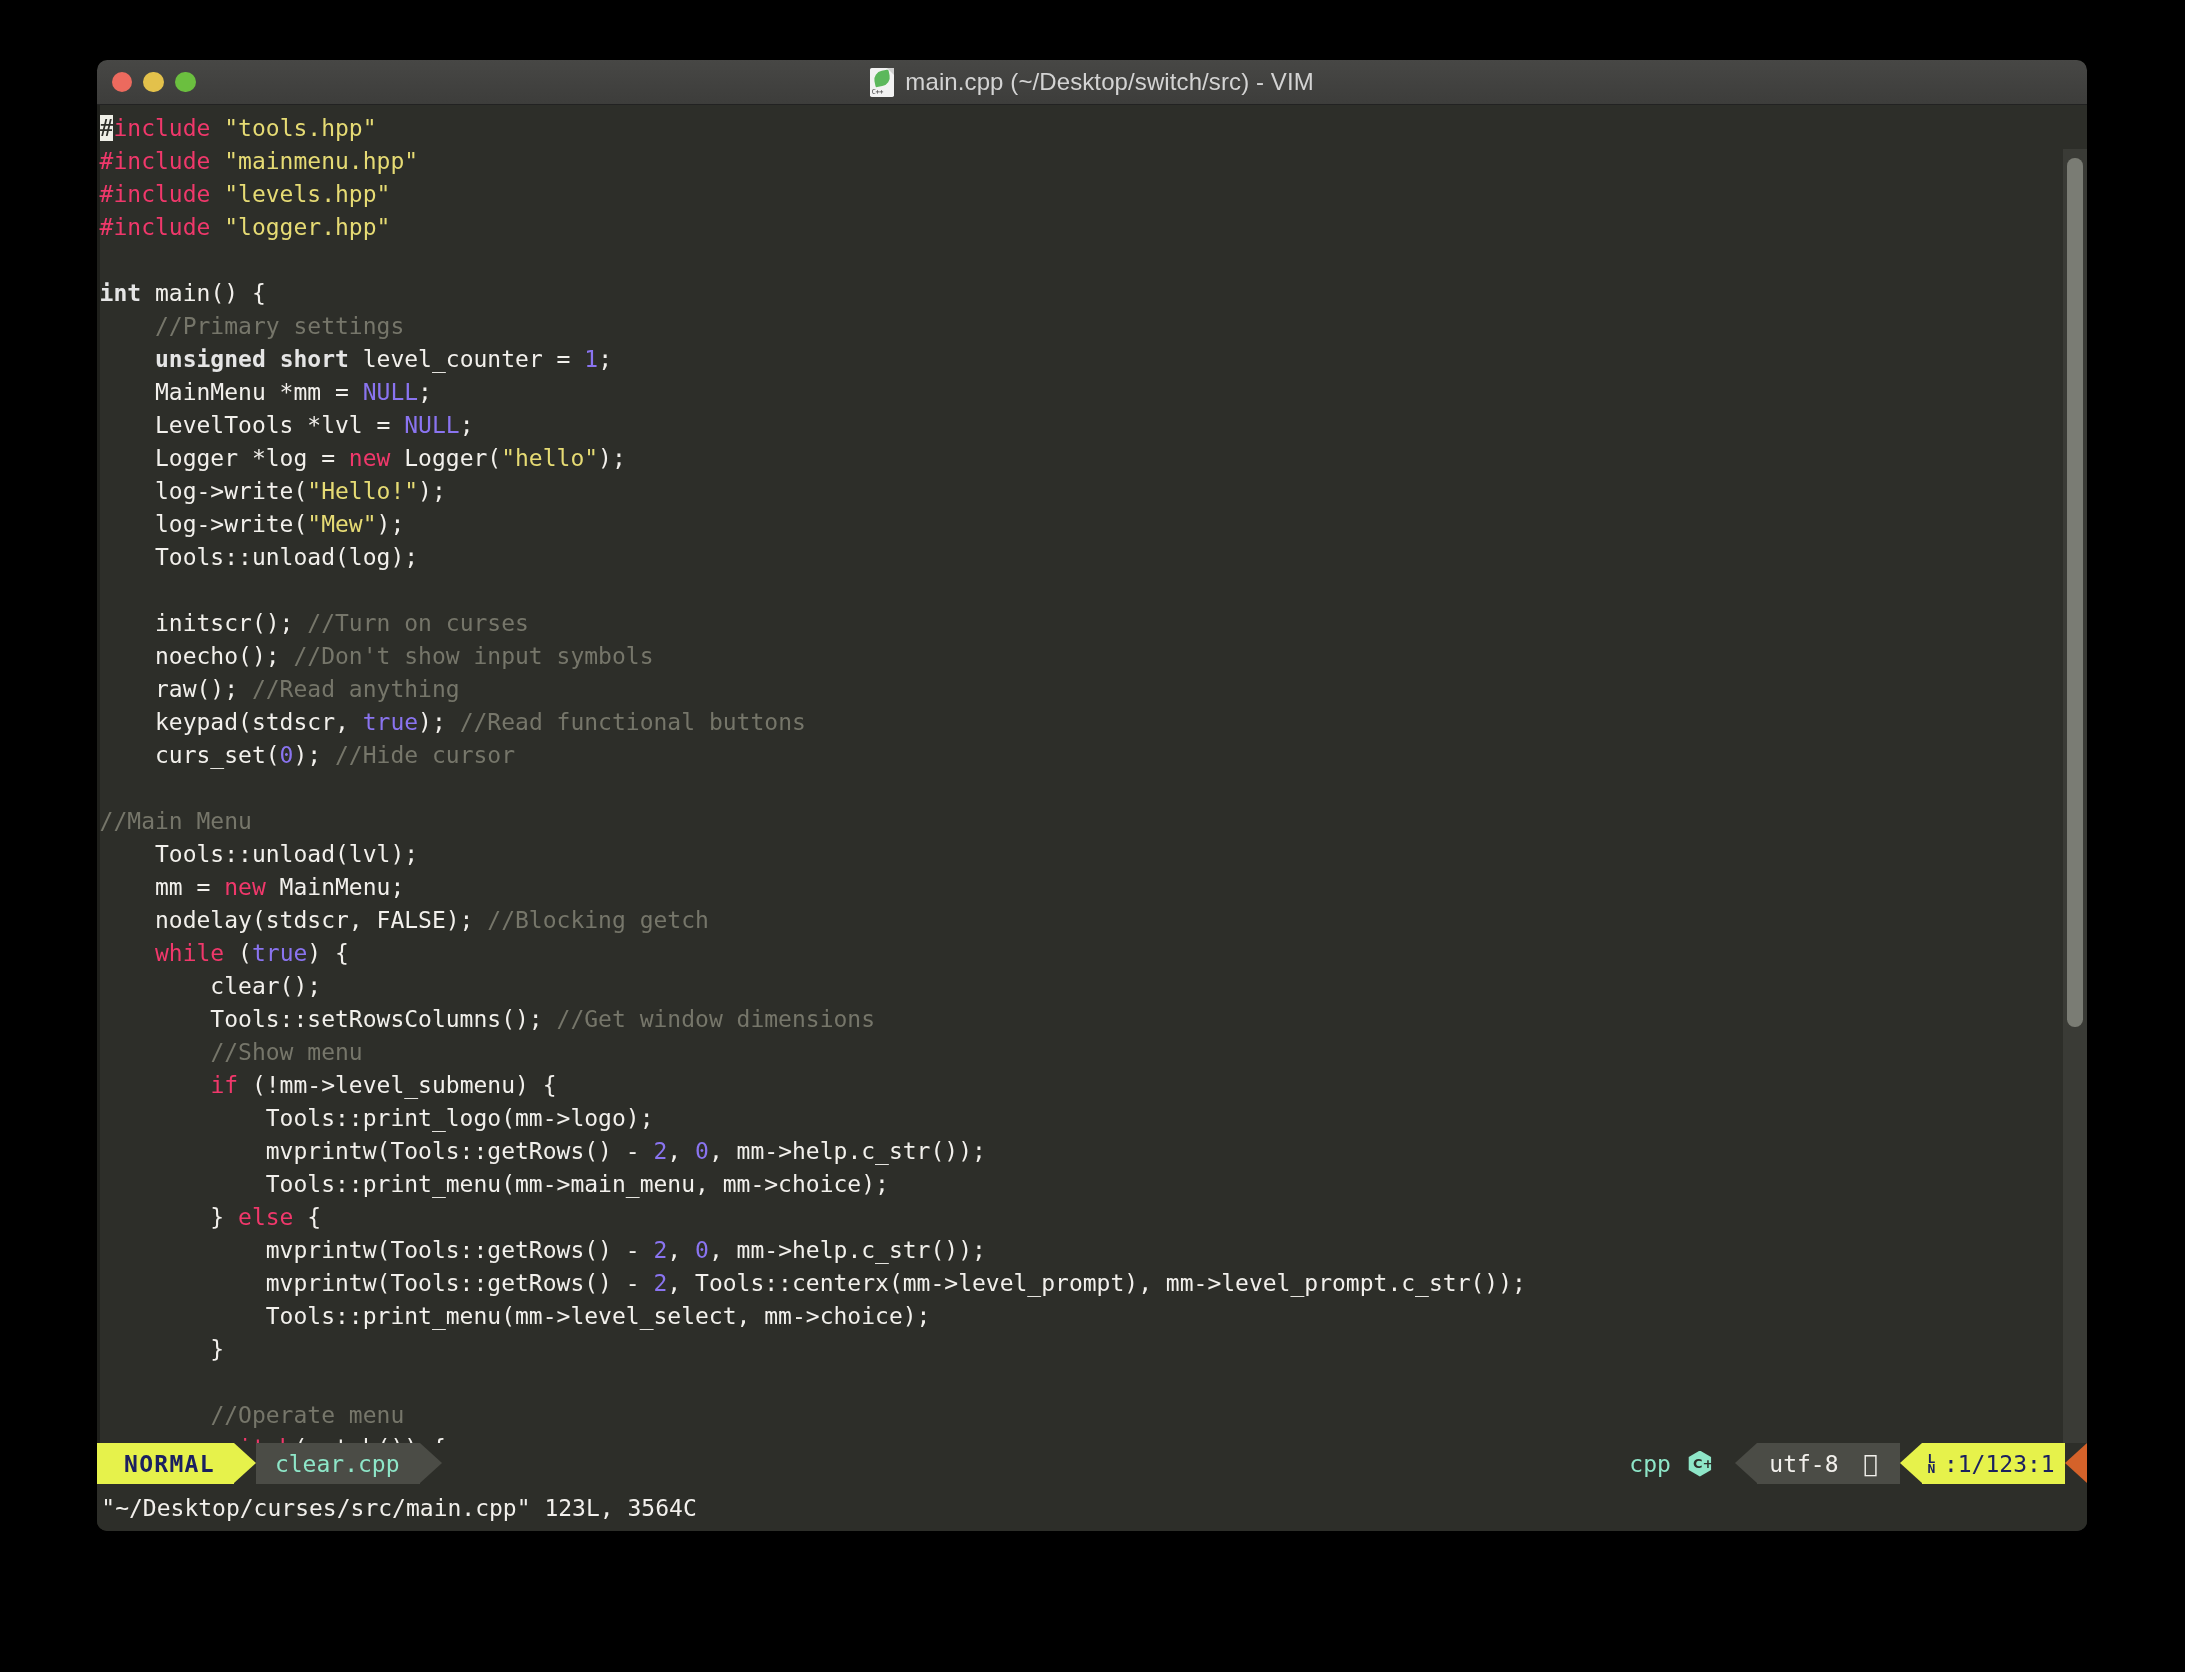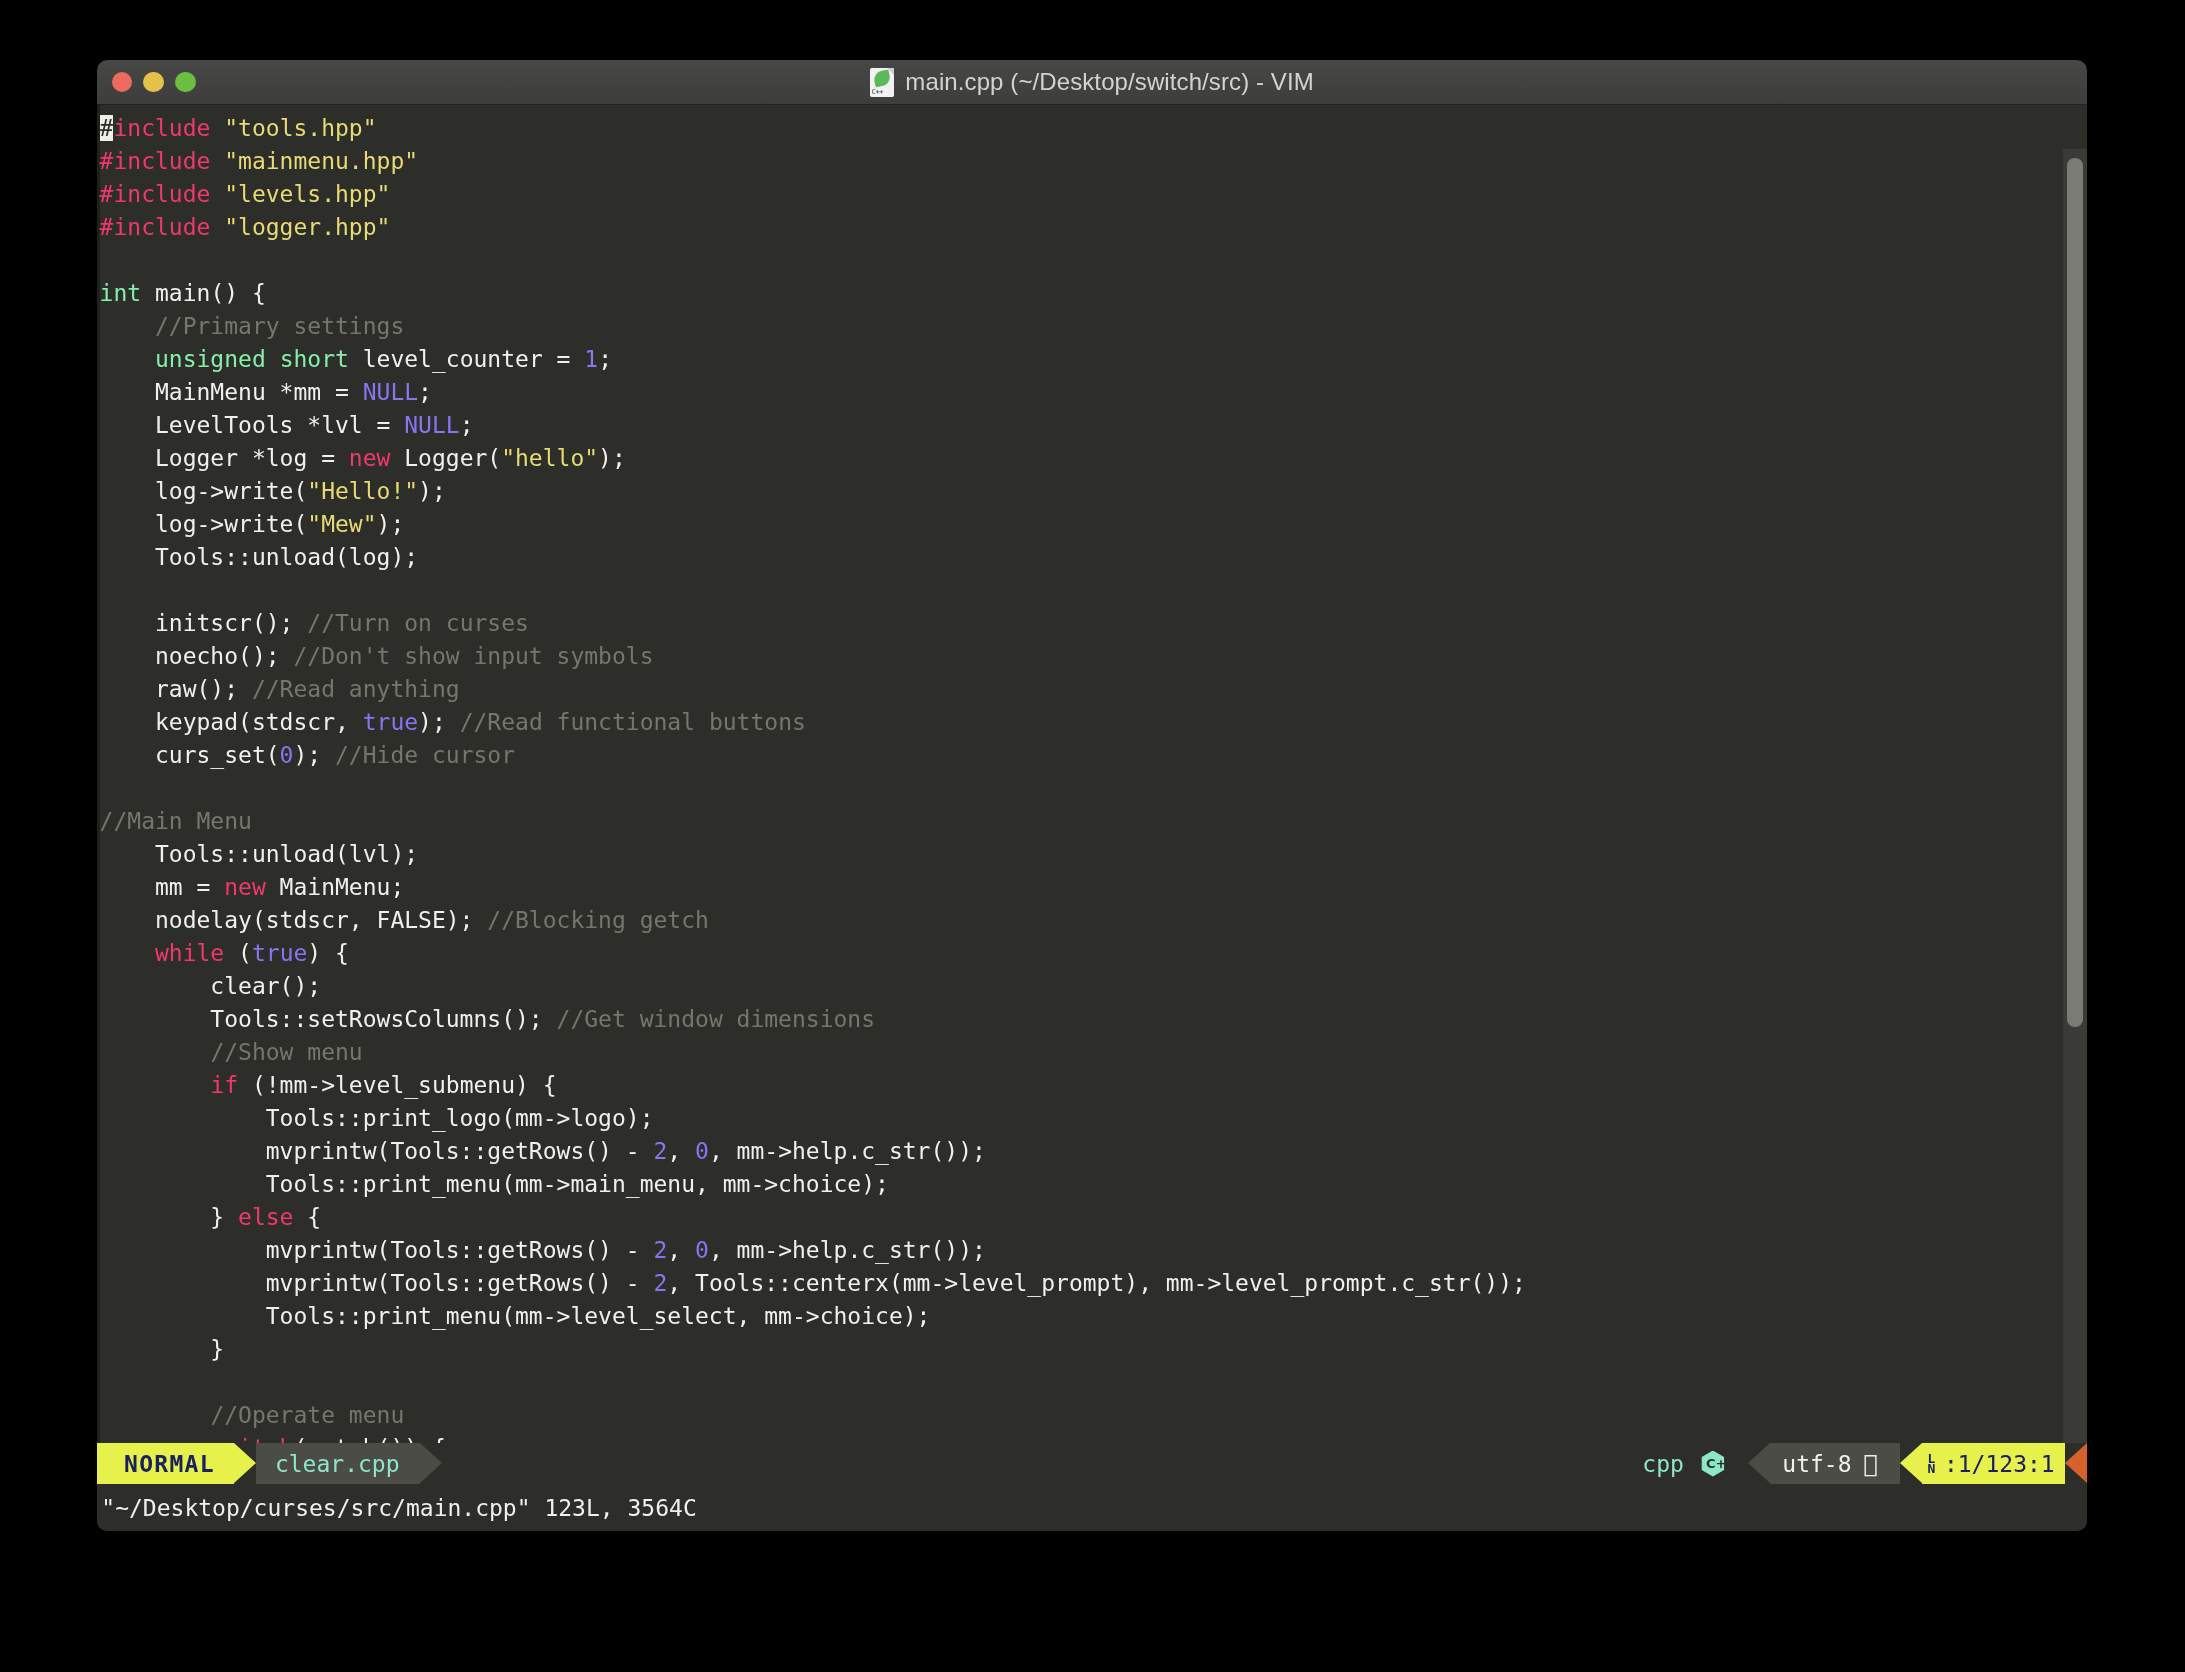--- a/index.html
+++ b/index.html
@@ -130,21 +130,21 @@
     line-height: 33px;
     white-space: pre;
     color: #f2f0ec;
     letter-spacing: 0px;
   }
   .ln { display: block; height: 33px; padding-left: 2.6px; }
 
   
   .t-pre   { color: #f0386b; }   
   .t-str   { color: #e6db74; }   
-  .t-type  { color: #86efac; }   
+  .t-type  { color: #e5e5e5; font-weight: bold; }   
   .t-kw    { color: #f0386b; }   
   .t-const { color: #8a74f0; }   
   .t-cmt   { color: #76766a; }   
   .cursor-block {
     background: #efefe7;
     color: #2d2e29;
   }
 
   
   #scrollbar-track {
@@ -226,21 +226,21 @@
     font-family: "DejaVu Sans", sans-serif;
     font-size: 13px;
     color: #2d2e29;
     font-weight: bold;
   }
   #enc-arrow-l { border-right: 22.4px solid #4b4c46; }
   #enc-seg {
     background: #4b4c46;
     color: #f2f0ec;
     padding: 0 22.4px 0 12px;
-    gap: 12px;
+    gap: 25px;
   }
   .apple-glyph {
     font-family: "DejaVu Sans", sans-serif;
     font-size: 24px;
     color: #f2f0ec;
     line-height: 1;
   }
   #pos-arrow-l { border-right: 22.4px solid #e6f24b; }
   #pos-seg {
     background: #e6f24b;

